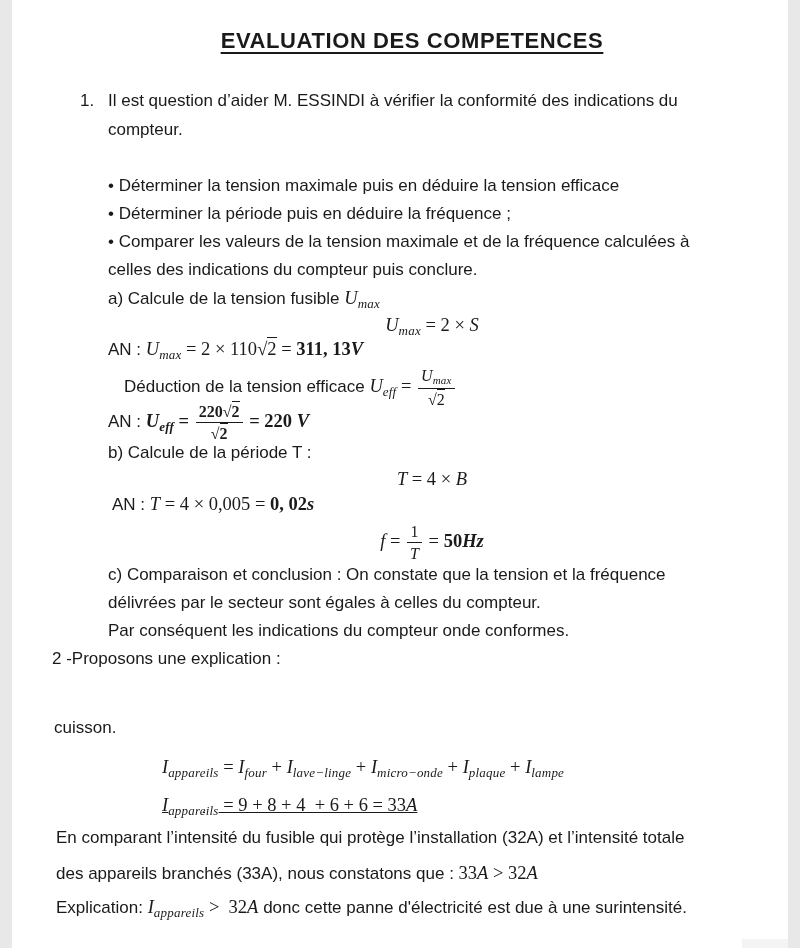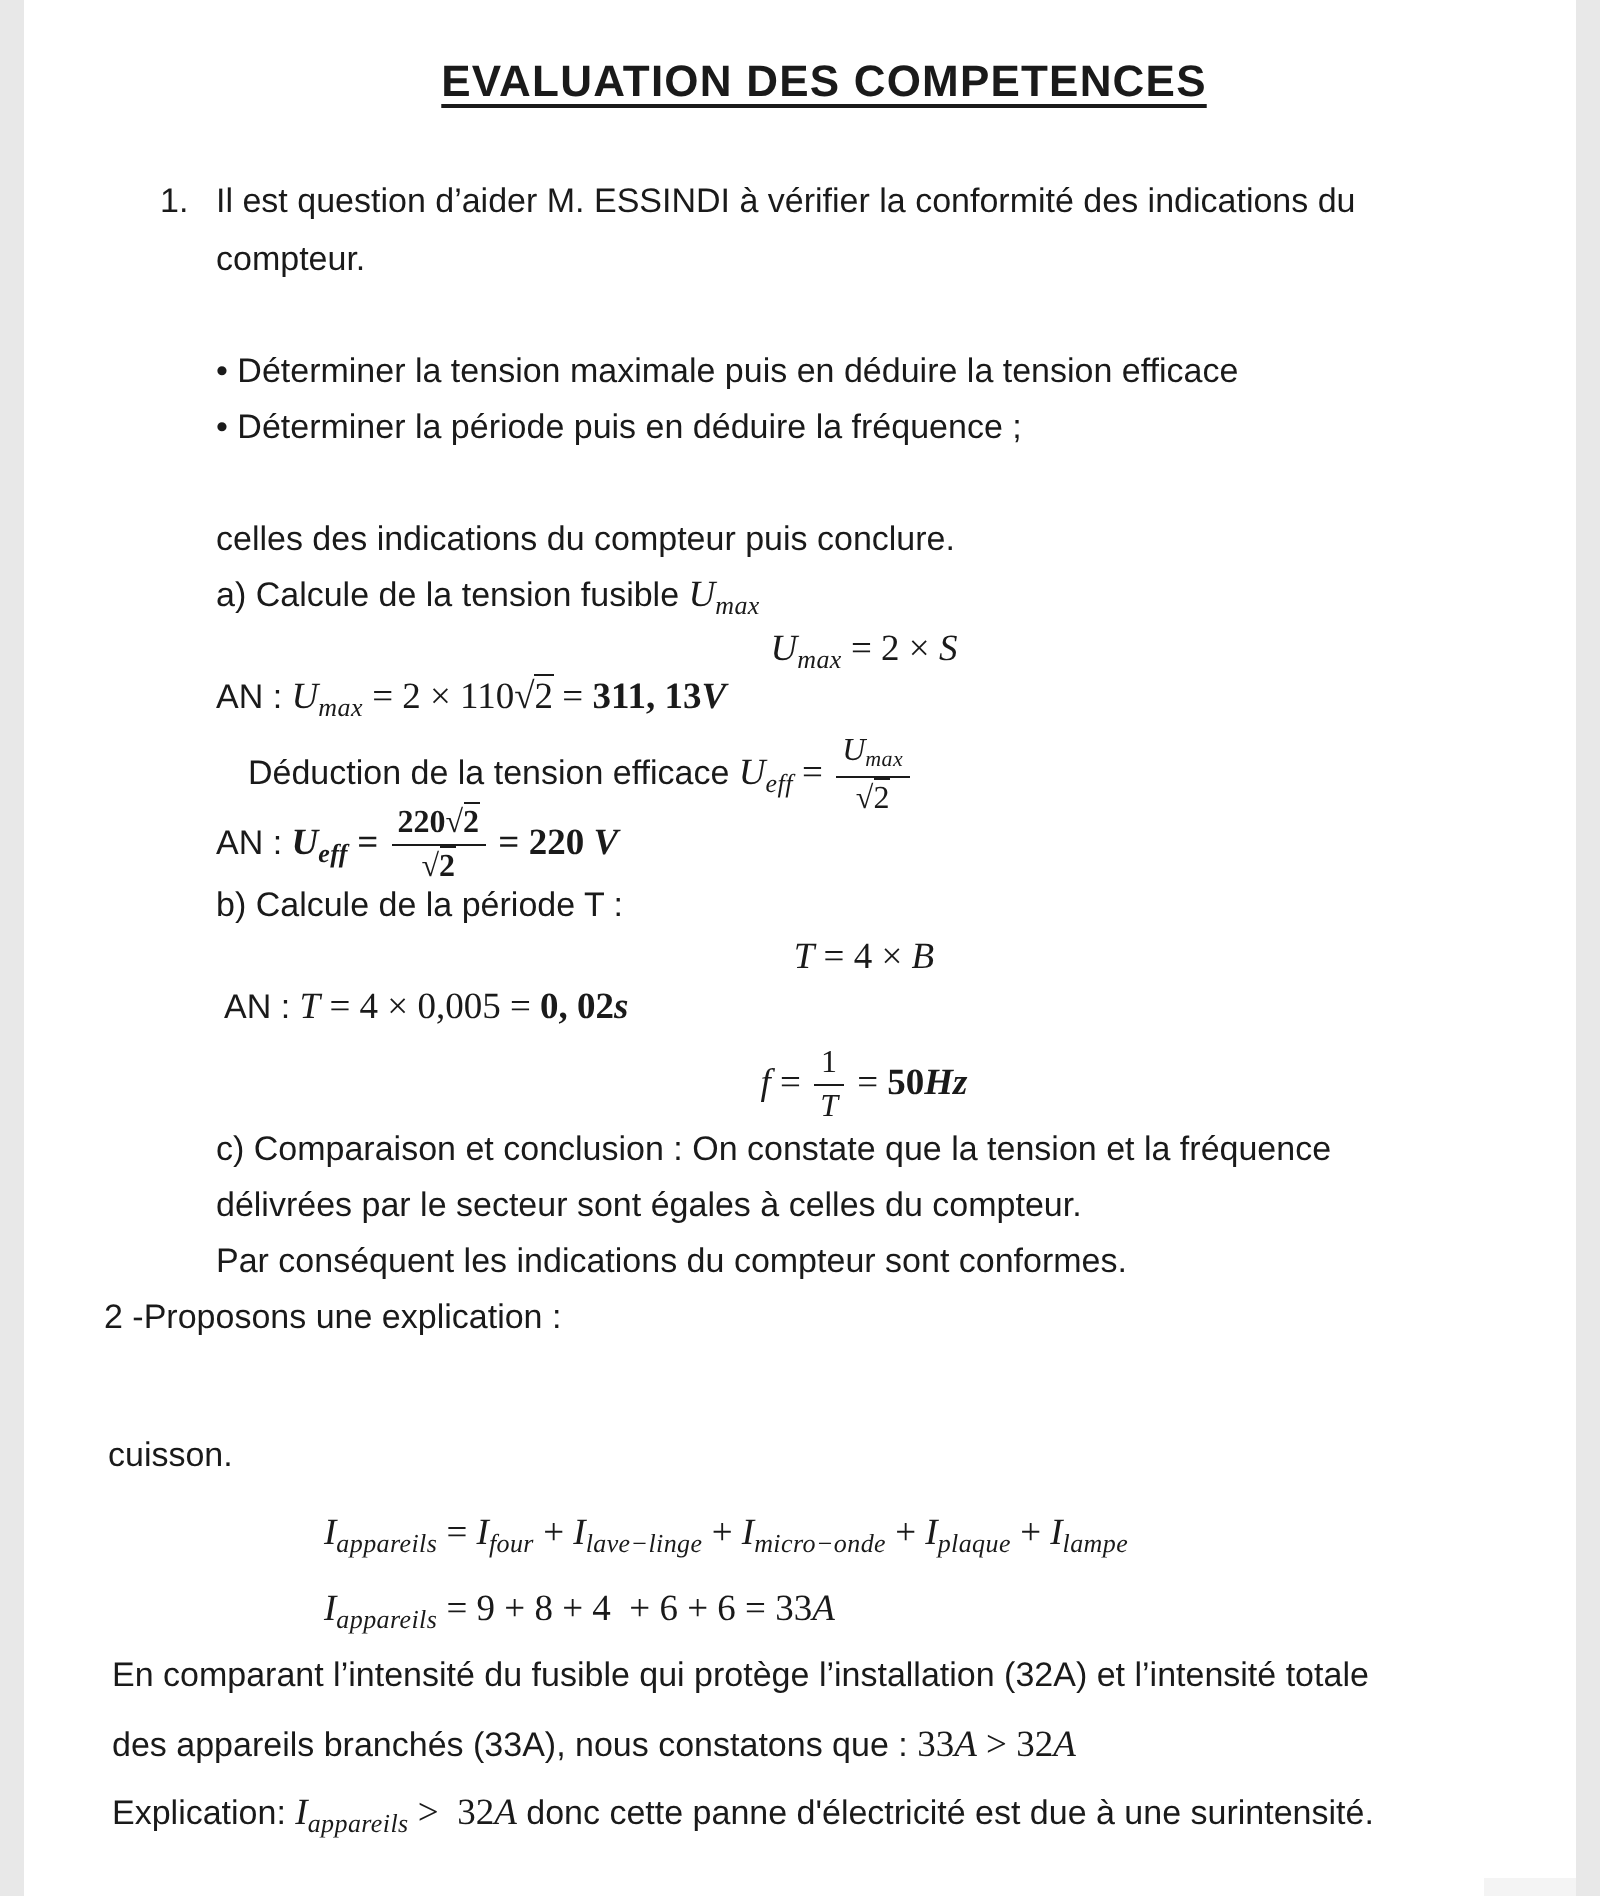--- a/index.html
+++ b/index.html
@@ -50,20 +50,21 @@
 <body>
 
 <div class="page">
 
   <div class="doc-title" style="top:28px;">EVALUATION DES COMPETENCES</div>
 
   <div class="line" style="top:88px;left:68px;"><span class="num">1.</span><span>Il est question d’aider M. ESSINDI à vérifier la conformité des indications du</span></div>
   <div class="line" style="top:117px;left:96px;">compteur.</div>
   <div class="line" style="top:173px;left:96px;">• Déterminer la tension maximale puis en déduire la tension efficace</div>
   <div class="line" style="top:201px;left:96px;">• Déterminer la période puis en déduire la fréquence ;</div>
+  <div class="line" style="top:229px;left:96px;">• Comparer les valeurs de la tension maximale et de la fréquence calculées à</div>
   <div class="line" style="top:257px;left:96px;">celles des indications du compteur puis conclure.</div>
 
   <div class="line" style="top:285px;left:96px;"><span>a) Calcule de la tension fusible </span><span class="math"><span class="var">U</span><span class="sub">max</span></span></div>
 
   <div class="line math center-eq" style="top:312px;"><span class="var">U</span><span class="sub">max</span><span> = 2 × </span><span class="var">S</span></div>
 
   <div class="line" style="top:336px;left:96px;"><span>AN : </span><span class="math"><span class="var">U</span><span class="sub">max</span><span> = 2 × 110</span><span>√</span><span class="rad">2</span><span> = </span><span class="b">311, 13</span><span class="b var">V</span></span></div>
 
   <div class="line" style="top:366px;left:112px;"><span>Déduction de la tension efficace </span><span class="math"><span class="var">U</span><span class="sub">eff</span><span> = </span><span class="frac"><span class="fnum"><span class="var">U</span><span class="sub">max</span></span><span class="fden"><span>√</span><span class="rad">2</span></span></span></span></div>
 
@@ -72,28 +73,28 @@
   <div class="line" style="top:440px;left:96px;">b) Calcule de la période T :</div>
 
   <div class="line math center-eq" style="top:466px;"><span class="var">T</span><span> = 4 × </span><span class="var">B</span></div>
 
   <div class="line" style="top:491px;left:100px;"><span>AN : </span><span class="math"><span class="var">T</span><span> = 4 × 0,005 = </span><span class="b">0, 02</span><span class="b var">s</span></span></div>
 
   <div class="line math center-eq" style="top:522px;"><span class="var">f</span><span> = </span><span class="frac"><span class="fnum">1</span><span class="fden var">T</span></span><span> = </span><span class="b">50</span><span class="b var">Hz</span></div>
 
   <div class="line" style="top:562px;left:96px;">c) Comparaison et conclusion : On constate que la tension et la fréquence</div>
   <div class="line" style="top:590px;left:96px;">délivrées par le secteur sont égales à celles du compteur.</div>
-  <div class="line" style="top:618px;left:96px;">Par conséquent les indications du compteur sont conformes.</div>
+  <div class="line" style="top:618px;left:96px;">Par conséquent les indications du compteur onde conformes.</div>
 
   <div class="line" style="top:646px;left:40px;">2 -Proposons une explication :</div>
   <div class="line" style="top:715px;left:42px;">cuisson.</div>
 
   <div class="line math" style="top:754px;left:150px;"><span class="var">I</span><span class="sub">appareils</span><span> = </span><span><span class="var">I</span><span class="sub">four</span></span><span> + </span><span><span class="var">I</span><span class="sub">lave−linge</span></span><span> + </span><span><span class="var">I</span><span class="sub">micro−onde</span></span><span> + </span><span><span class="var">I</span><span class="sub">plaque</span></span><span> + </span><span><span class="var">I</span><span class="sub">lampe</span></span></div>
 
-  <div class="line math" style="top:792px;left:150px;"><span class="var">I</span><span class="sub">appareils</span><span> = 9 + 8 + 4  + 6 + 6 = 33</span><span class="var">A</span></div>
+  <div class="line math" style="top:792px;left:150px;text-decoration:underline;"><span class="var">I</span><span class="sub">appareils</span><span> = 9 + 8 + 4  + 6 + 6 = 33</span><span class="var">A</span></div>
 
   <div class="line" style="top:825px;left:44px;">En comparant l’intensité du fusible qui protège l’installation (32A) et l’intensité totale</div>
   <div class="line" style="top:860px;left:44px;"><span>des appareils branchés (33A), nous constatons que : </span><span class="math"><span>33</span><span class="var">A</span><span> &gt; </span><span>32</span><span class="var">A</span></span></div>
 
   <div class="line" style="top:894px;left:44px;"><span>Explication: </span><span class="math"><span class="var">I</span><span class="sub">appareils</span><span> &gt; </span><span> 32</span><span class="var">A</span></span><span> donc cette panne d'électricité est due à une surintensité.</span></div>
 
   <div class="corner-frag"></div>
 
 </div>
 

